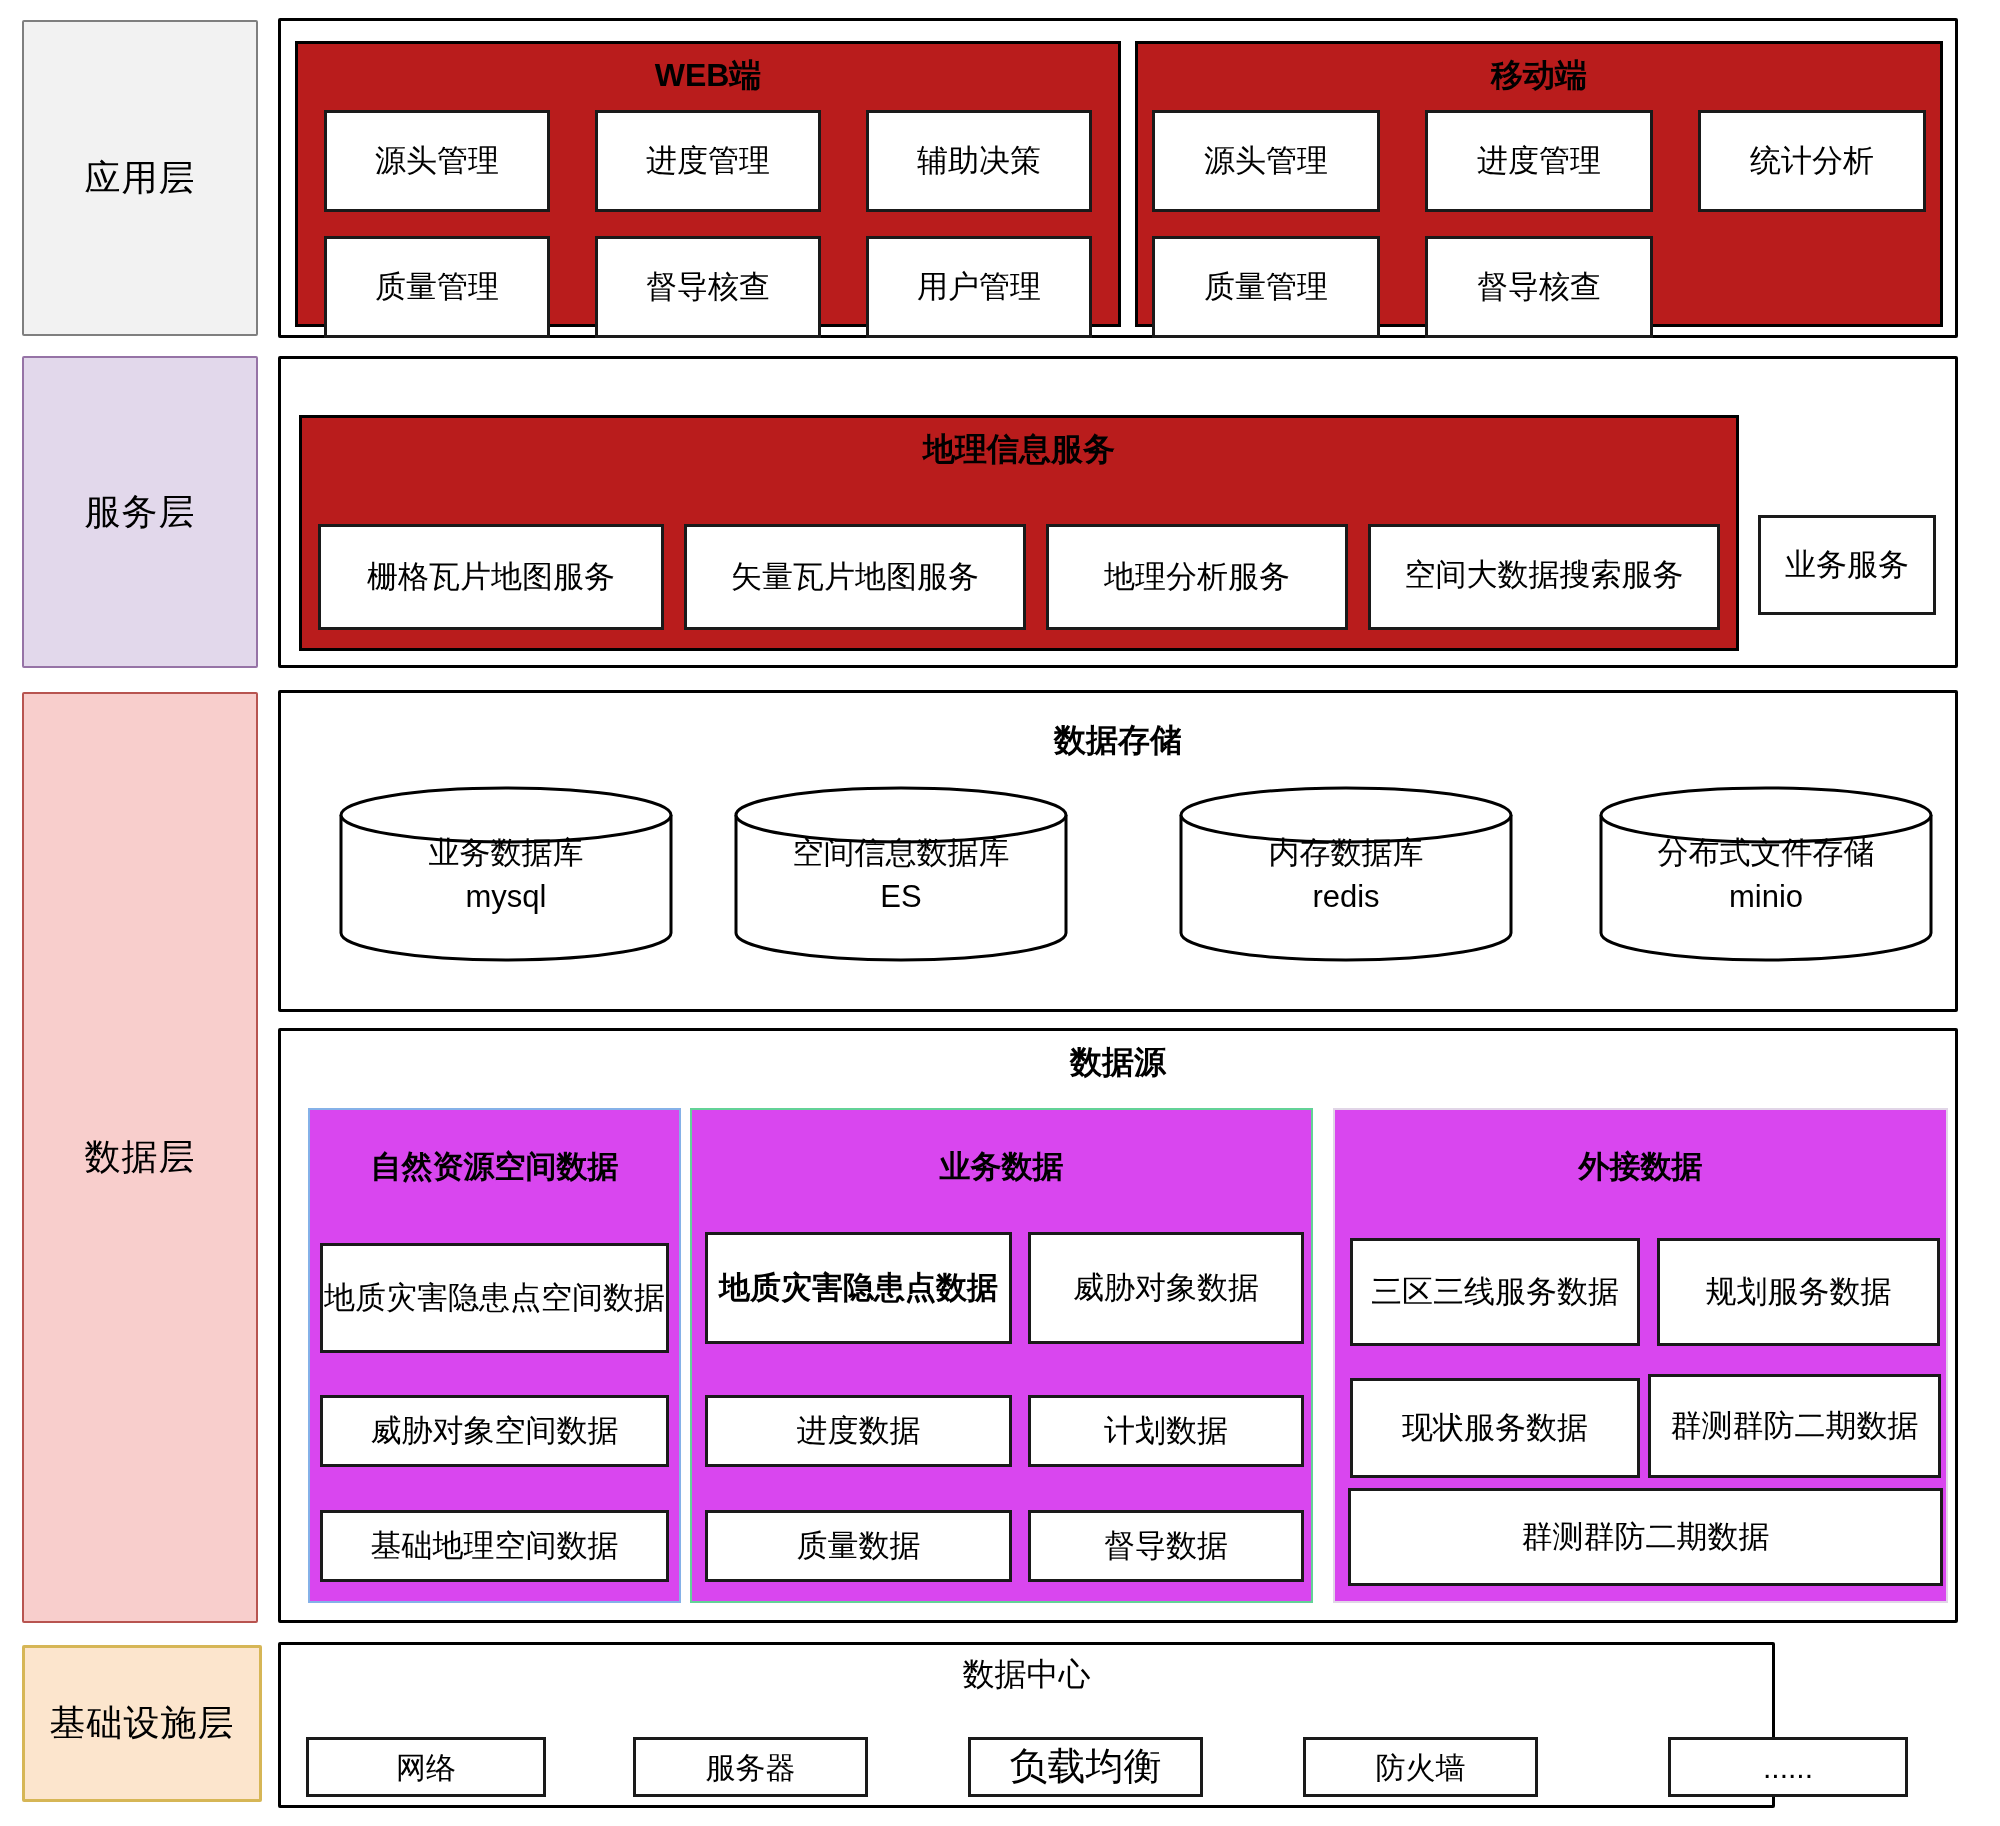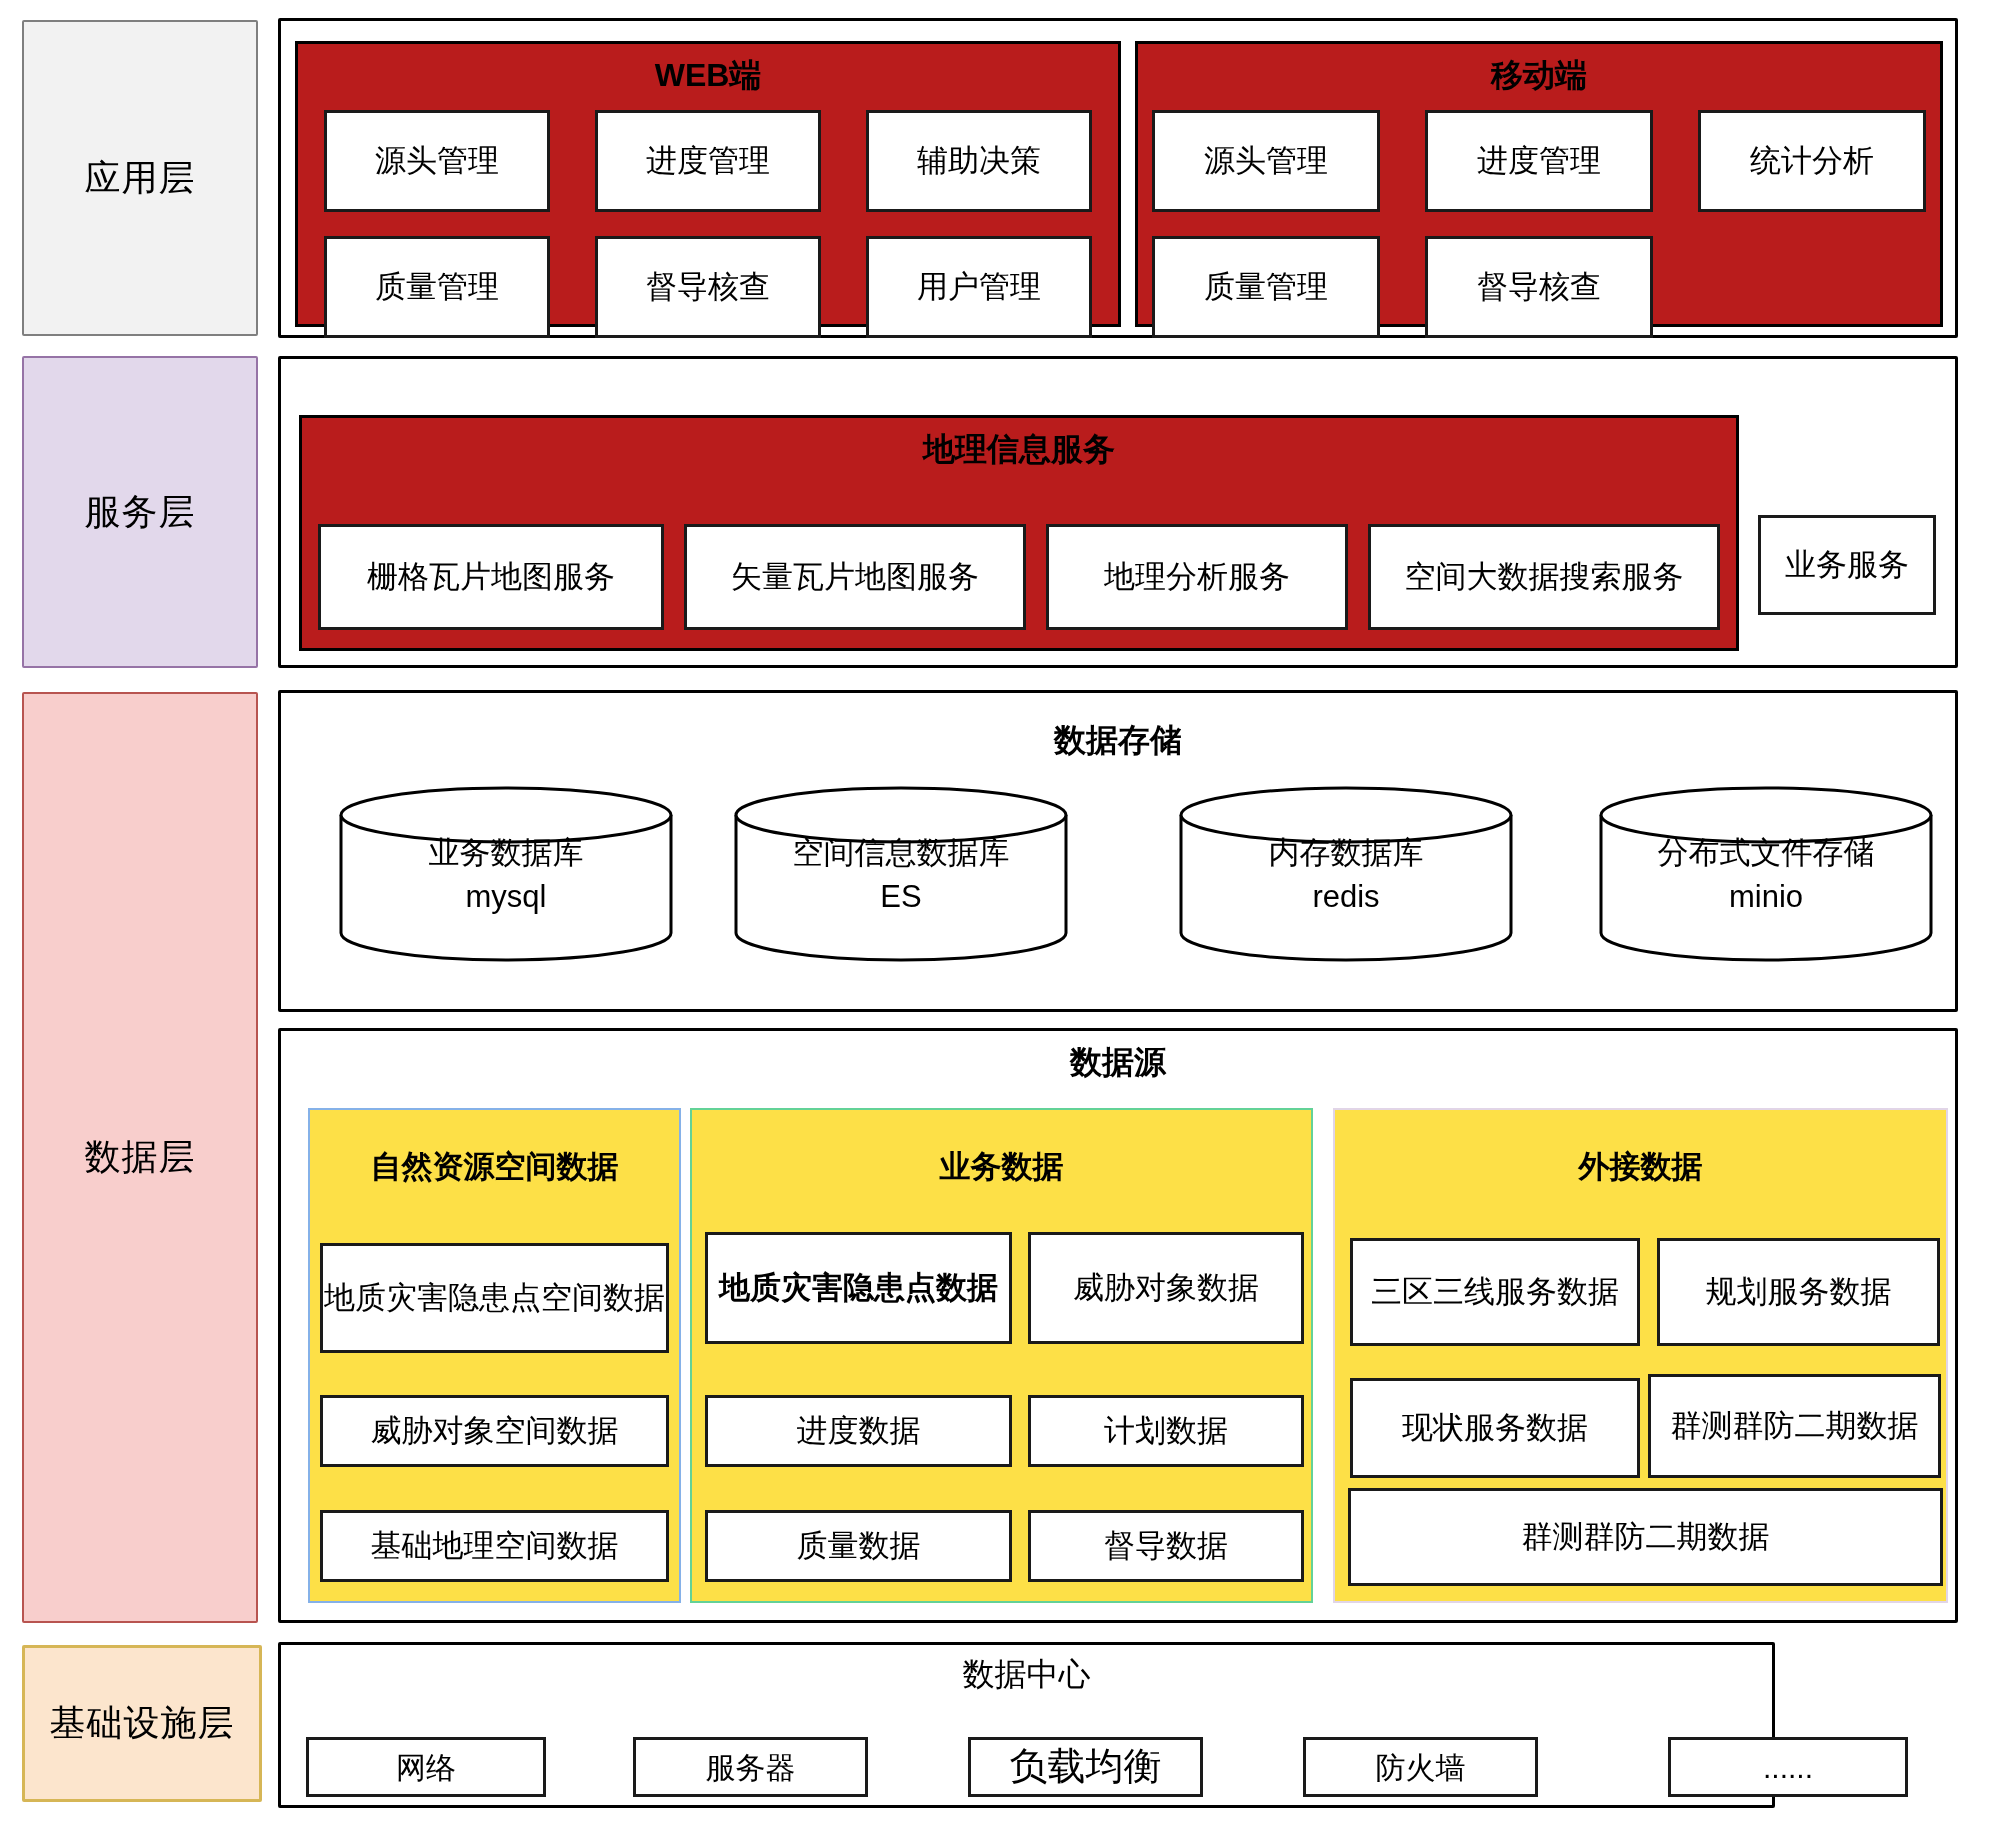--- a/index.html
+++ b/index.html
@@ -16,21 +16,21 @@
   .subpanel{border:3px solid #000;background:#b91c1c;}
   .sec-title{text-align:center;font-weight:bold;font-size:32px;padding-top:10px;}
   .sec-title.reg{font-weight:400;}
   .itm{border:3px solid #1a1a1a;background:#fff;display:flex;align-items:center;
        justify-content:center;text-align:center;font-size:31px;line-height:1.3;}
   .btn-row{display:flex;justify-content:center;gap:45px;}
   .btn{width:220px;height:96px;}
   .btn-m{width:222px;height:96px;}
   .ghost{visibility:hidden;}
   .gis-row{display:flex;justify-content:space-between;padding:0 16px;margin-top:52px;}
-  .grp{border:2px solid;background:#fde047;}
+  .grp{border:2px solid;background:#d946ef;}
   .grp-title{text-align:center;font-weight:bold;font-size:31px;position:absolute;
              left:0;right:0;top:36px;}
   .cyl-label{position:absolute;left:0;right:0;top:46px;text-align:center;
              font-size:31px;line-height:44px;}
 </style>
 </head>
 <body>
 
 <div class="canvas">
 
@@ -73,21 +73,21 @@
     <span>服务层</span>
   </div>
 
   <div class="abs panel" style="left:278px;top:356px;width:1680px;height:312px;">
     <div class="abs subpanel" style="left:18px;top:56px;width:1440px;height:236px;">
       <div class="sec-title">地理信息服务</div>
       <div class="gis-row">
         <div class="itm" style="width:340px;height:100px;">栅格瓦片地图服务</div>
         <div class="itm" style="width:336px;height:100px;">矢量瓦片地图服务</div>
         <div class="itm" style="width:296px;height:100px;">地理分析服务</div>
-        <div class="itm" style="width:346px;height:100px;">空间大数据搜索服务</div>
+        <div class="itm" style="width:346px;height:100px;font-family:Liberation Mono, monospace;">空间大数据搜索服务</div>
       </div>
     </div>
     <div class="abs itm" style="left:1477px;top:156px;width:178px;height:100px;">业务服务</div>
   </div>
 
   <div class="abs panel" style="left:278px;top:690px;width:1680px;height:322px;">
     <div class="sec-title" style="padding-top:26px;">数据存储</div>
 
     <div class="abs" style="left:57px;top:92px;width:336px;height:178px;">
       <svg width="336" height="178" viewBox="0 0 336 178">

